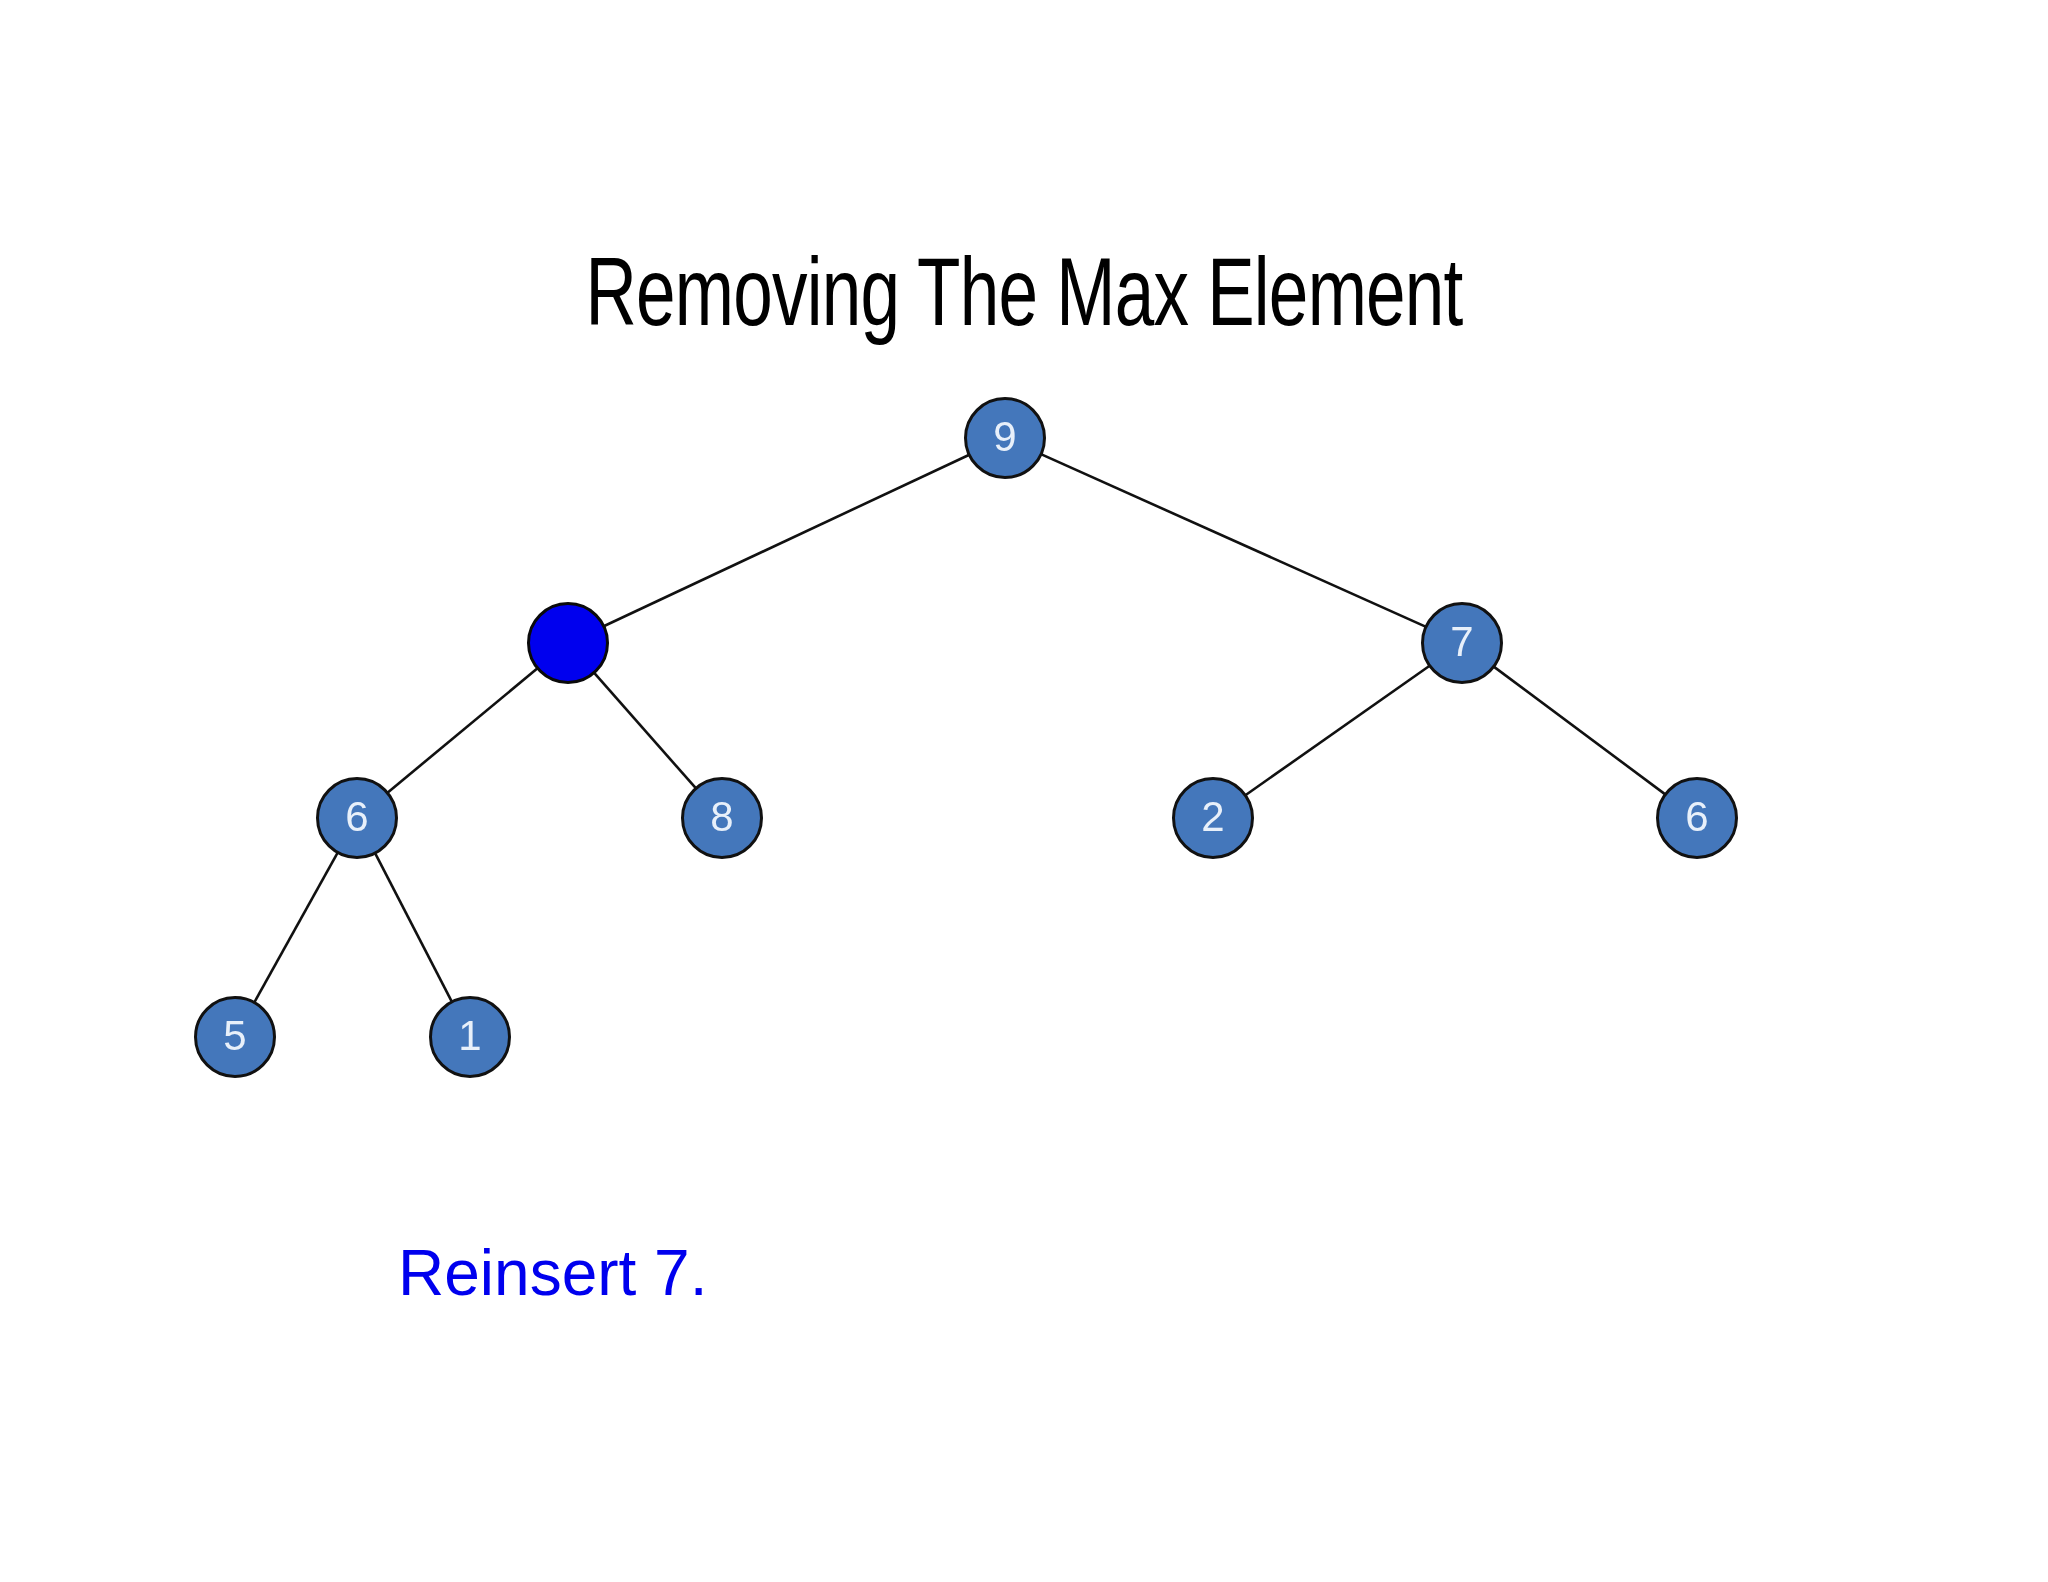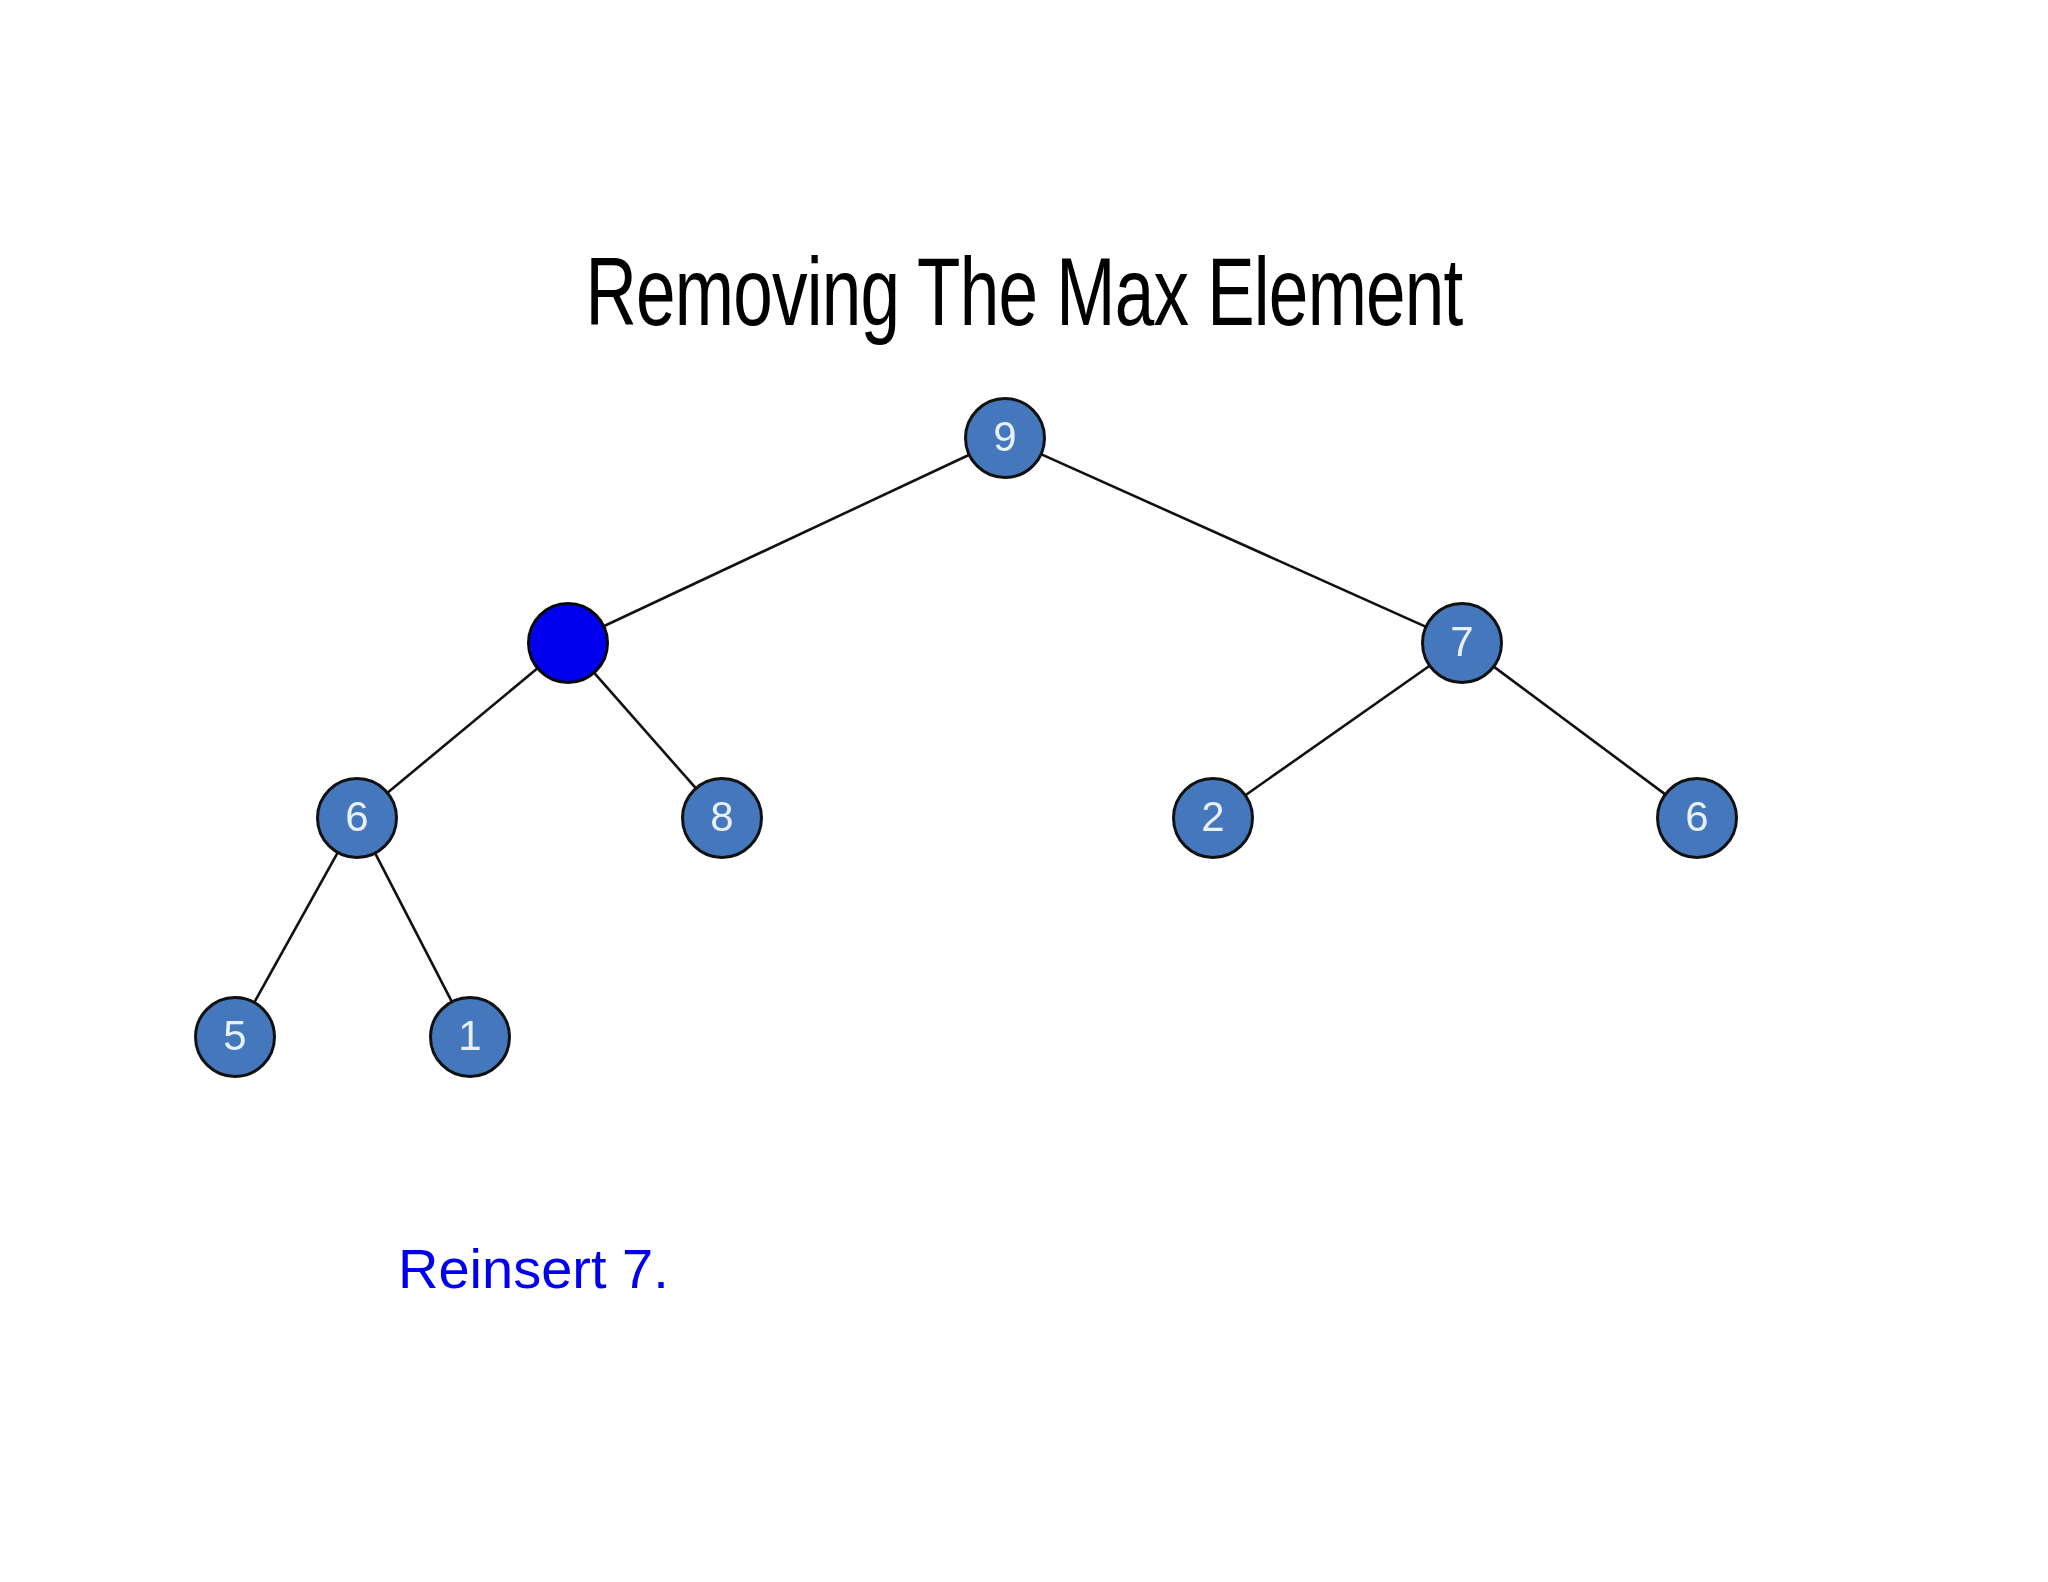--- a/index.html
+++ b/index.html
@@ -79,21 +79,21 @@
   .node-label {
     display: block;
     transform: translateY(-1px);
   }
 
   
   #caption {
     position: absolute;
     color: #0000EE;
     font-family: "Liberation Sans", sans-serif;
-    font-size: 56px;
+    font-size: 64px;
     font-weight: 400;
     line-height: 1.1;
     white-space: nowrap;
   }
 </style>
 </head>
 <body>
 
 <div id="slide">
 

